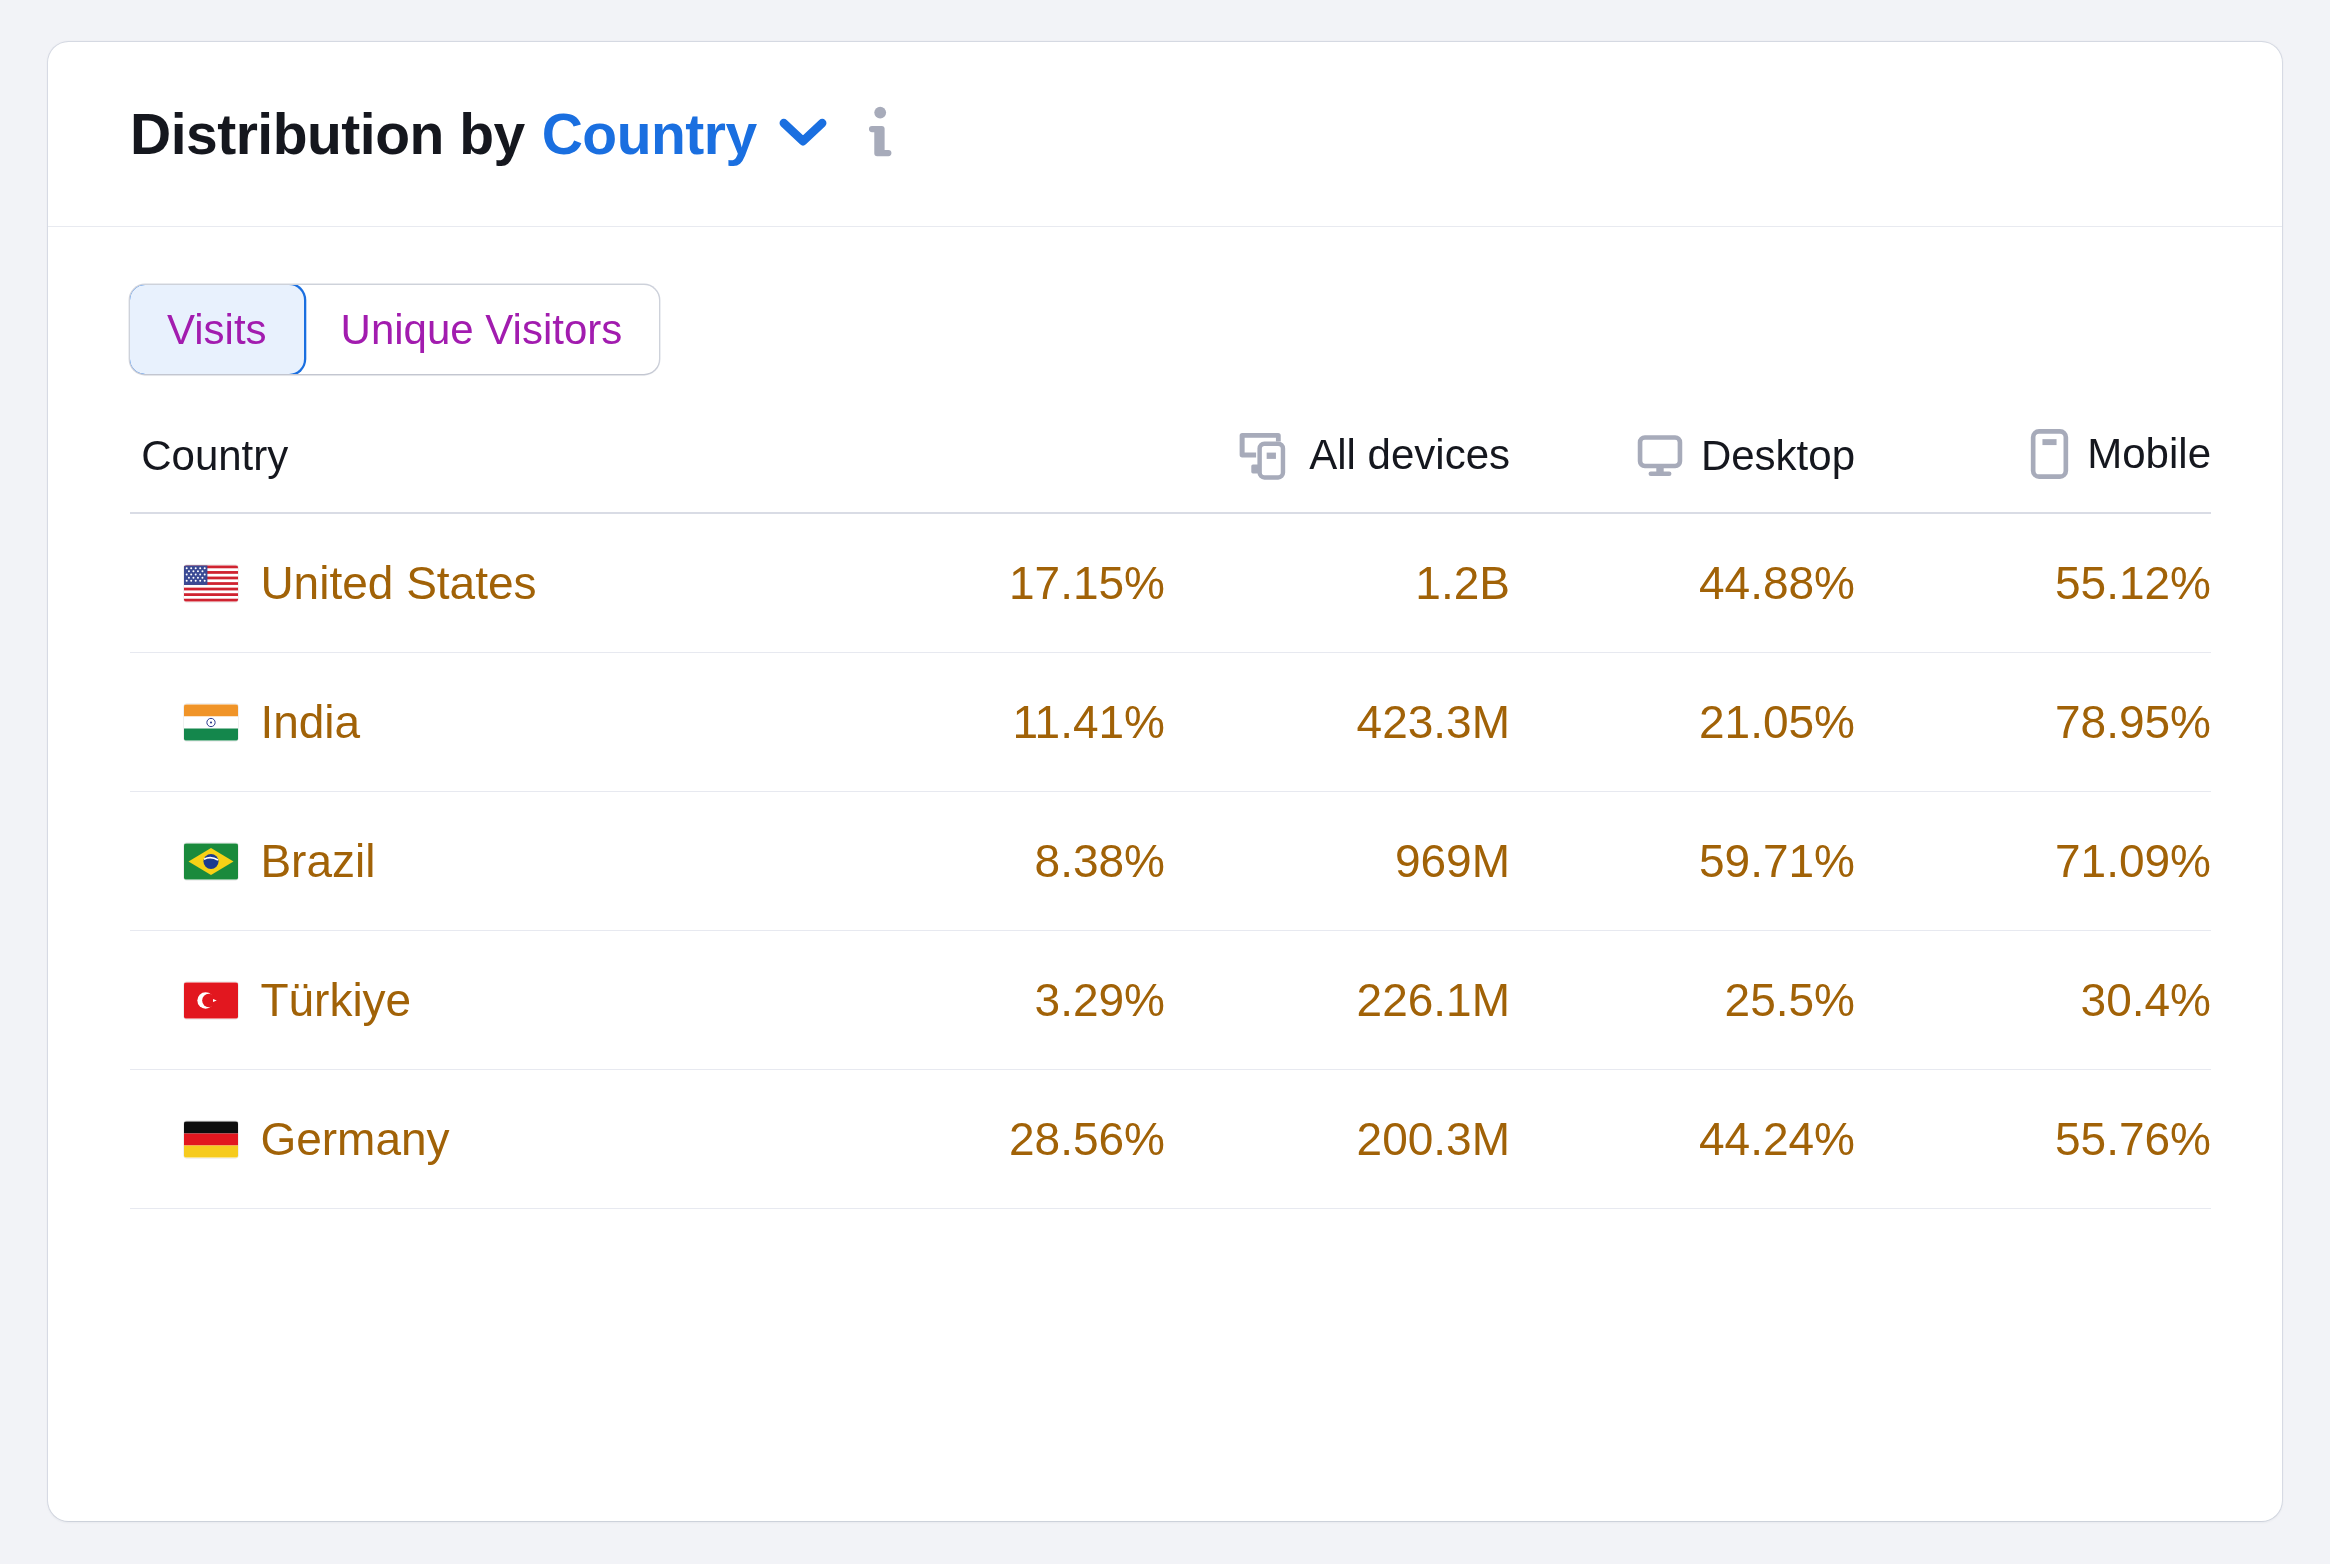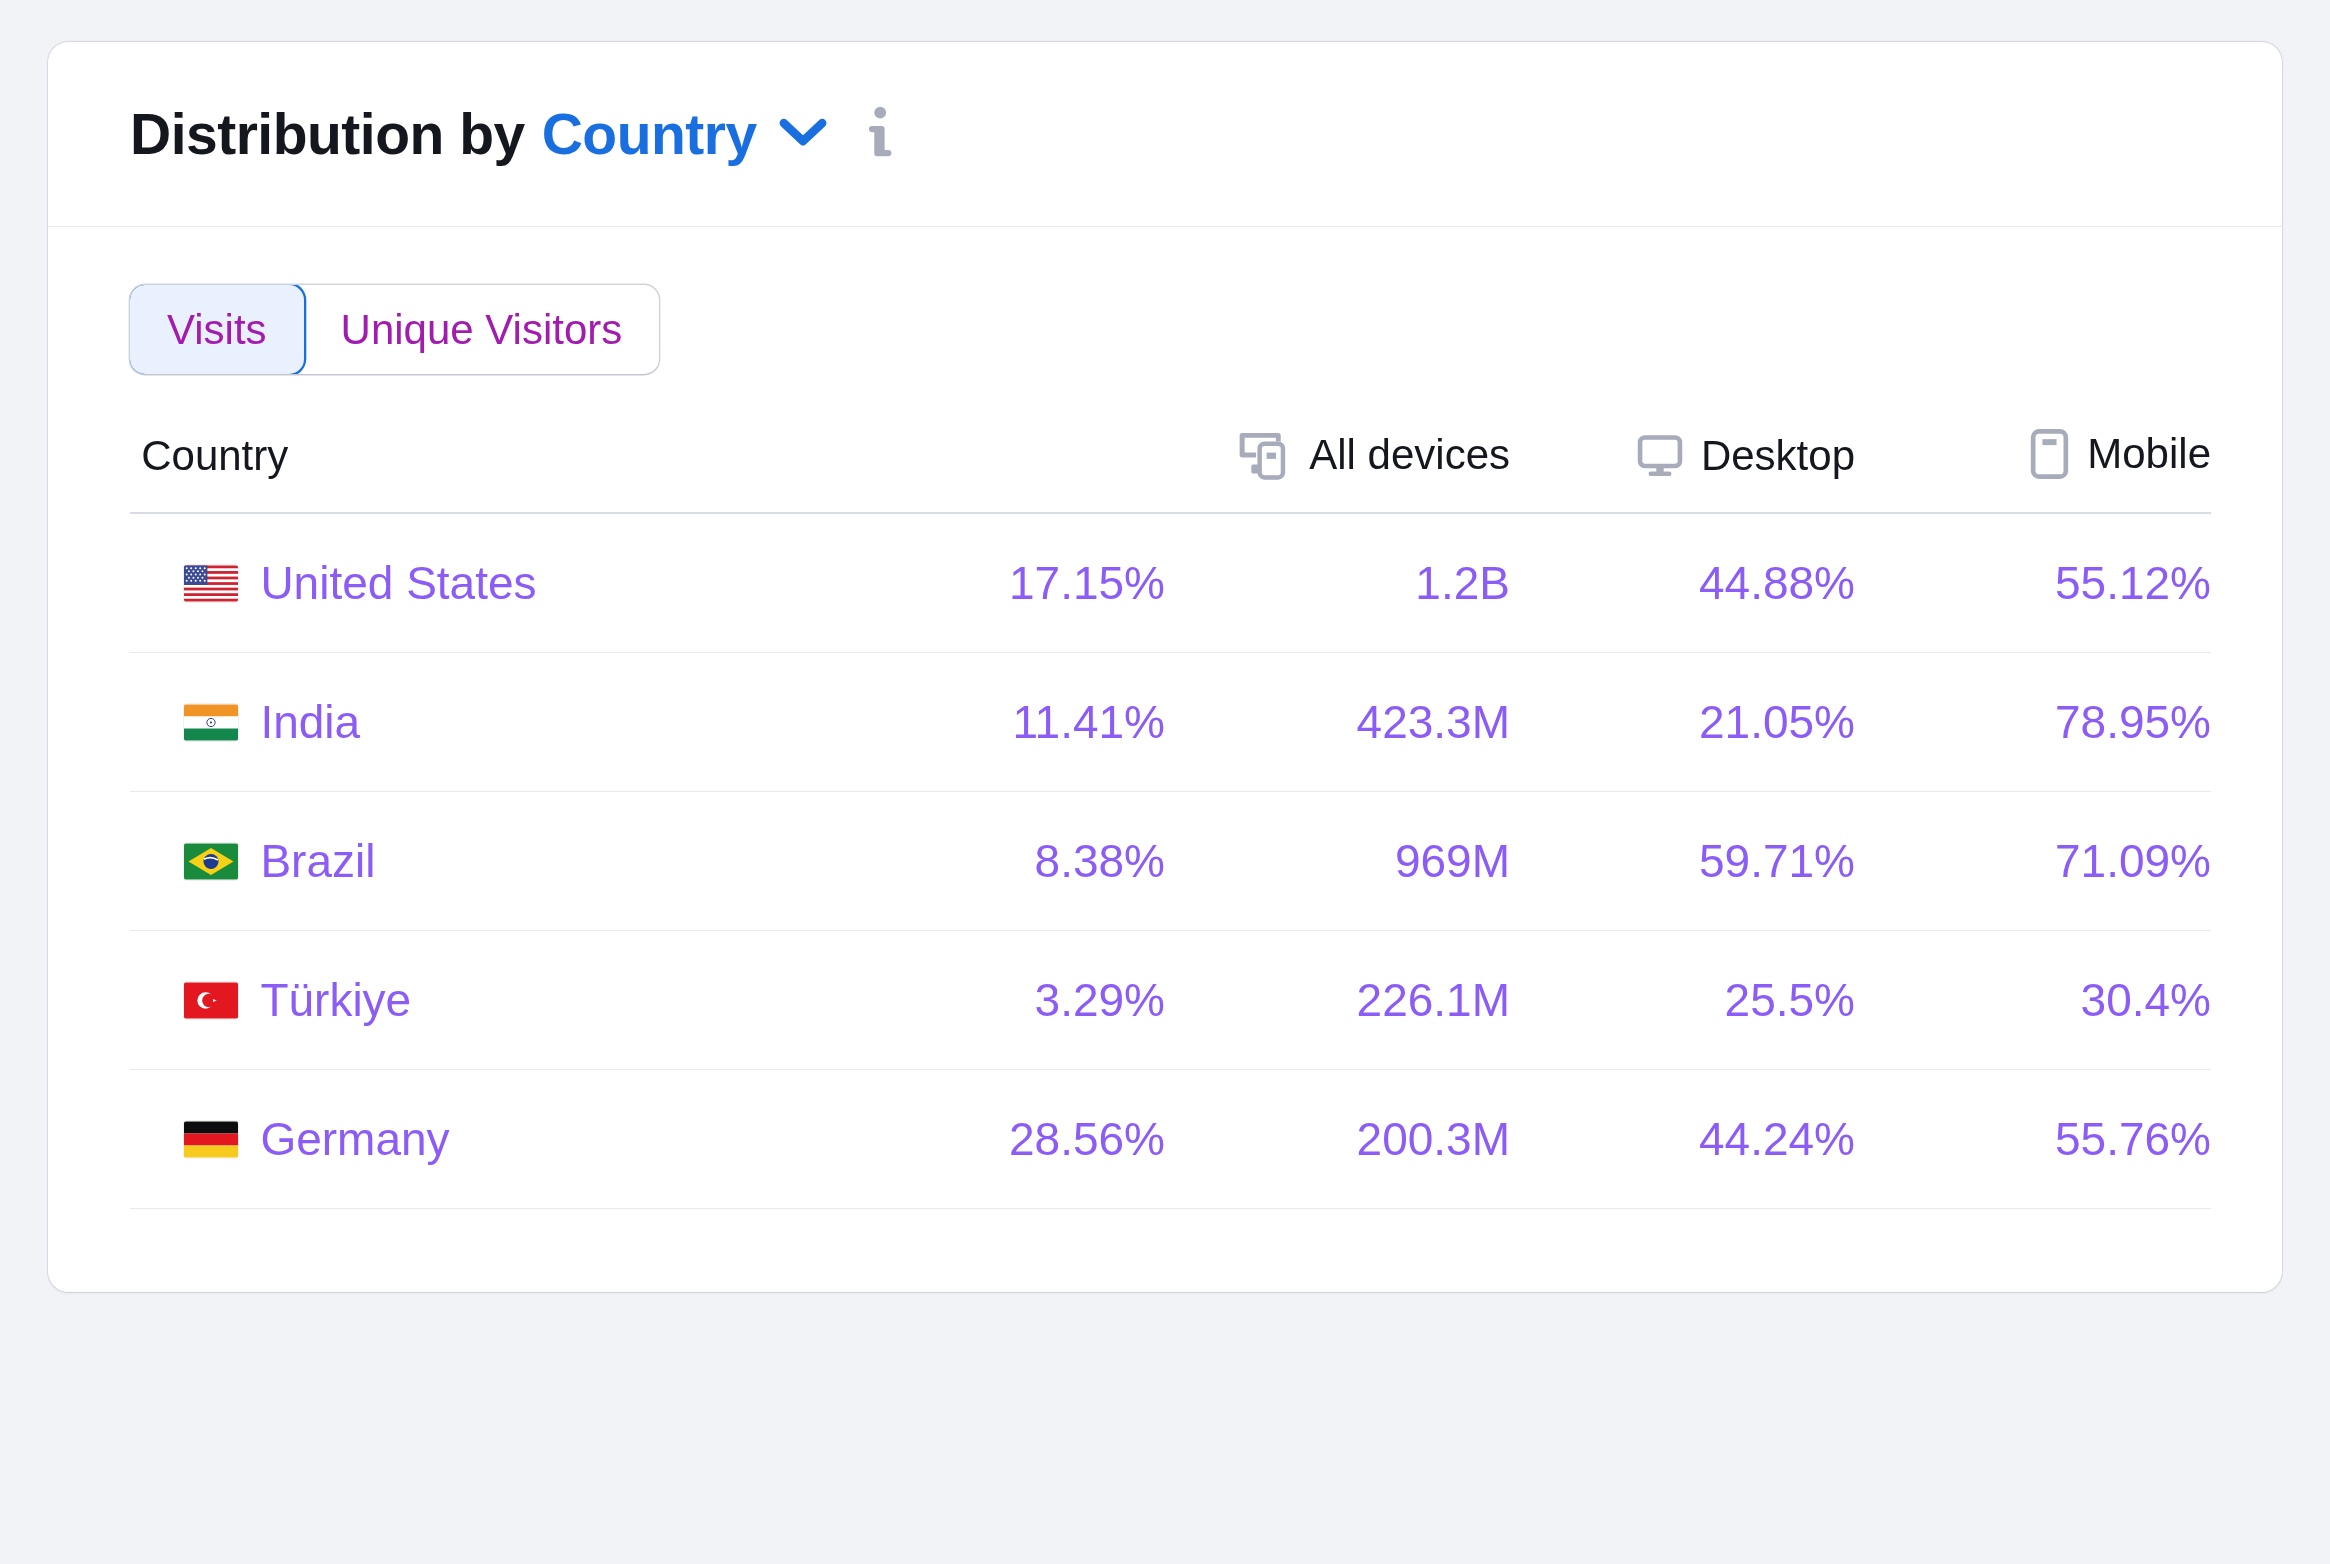--- a/index.html
+++ b/index.html
@@ -19,21 +19,21 @@
     height: 1564px;
     background: #f2f3f7;
   }
 
   
   .card {
     position: absolute;
     left: 48px;
     top: 42px;
     width: 2234px;
-    height: 1250px;
+    height: 1479px;
     background: #ffffff;
     border-radius: 20.5px;
     box-shadow: 0 0.9px 2.8px rgba(30,35,60,0.10), 0 0 0 0.9px rgba(200,205,220,0.55);
     box-sizing: border-box;
     overflow: hidden;
   }
 
   
   .card-header {
     height: 185px;
@@ -138,21 +138,21 @@
     align-items: center;
     justify-content: flex-end;
     gap: 17px;
     white-space: nowrap;
   }
 
   .th-country .th-inner { justify-content: flex-start; padding-left: 11.2px; }
 
   .table td {
     font-size: 46px;
-    color: #8b5cf6;
+    color: #a16207;
     padding: 42px 0;
     border-bottom: 1.9px solid #e7e9f0;
     vertical-align: middle;
   }
 
   .table tr:last-child td { border-bottom: 1.9px solid #e7e9f0; }
 
   .cell-country {
     display: flex;
     align-items: center;

